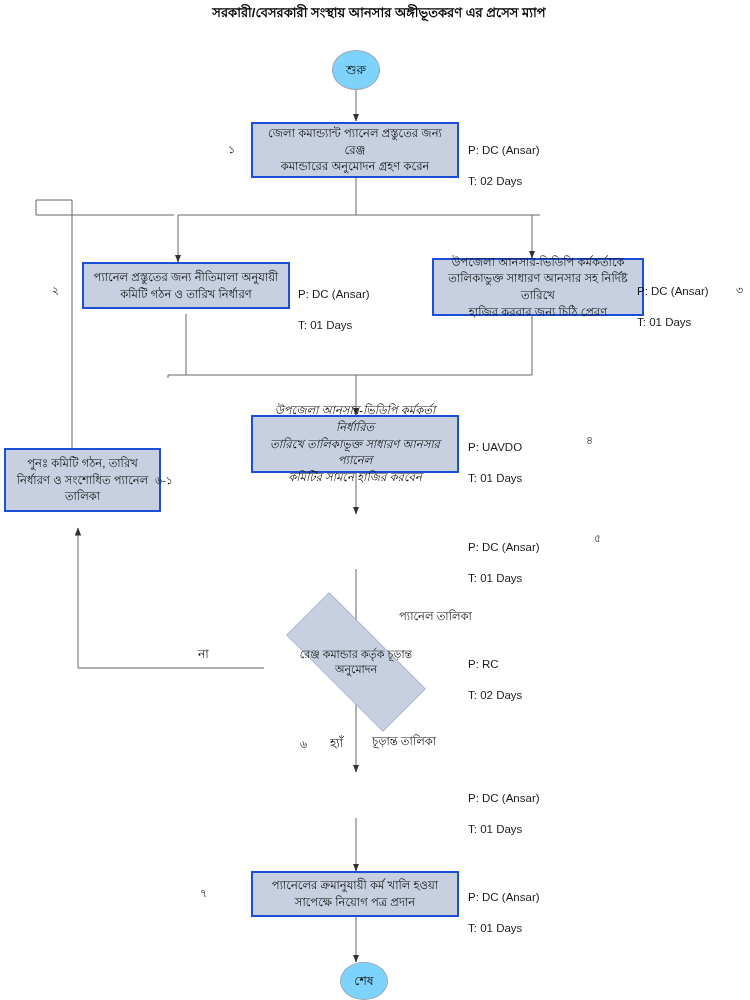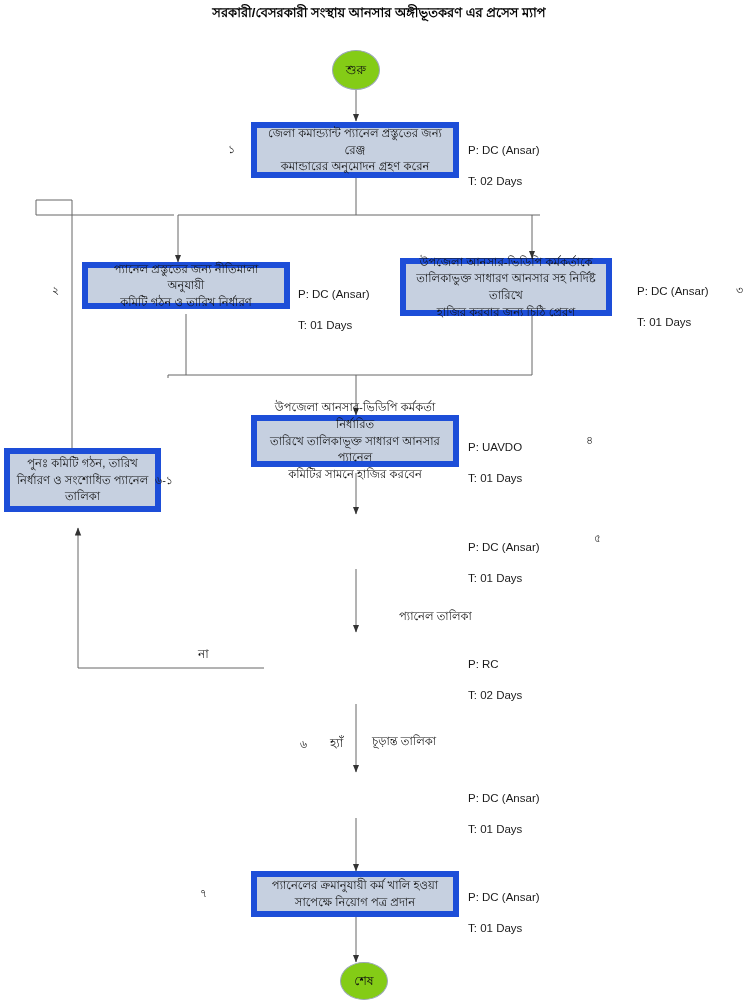--- a/index.html
+++ b/index.html
@@ -24,38 +24,38 @@
   .svg-layer {
     position: absolute;
     left: 0; top: 0;
     width: 750px;
     height: 1000px;
   }
   .node {
     position: absolute;
     box-sizing: border-box;
     background: #c6d0e0;
-    border: 6px solid #1d4ed8;
+    border: 2px solid #1d4ed8;
     display: flex;
     align-items: center;
     justify-content: center;
     text-align: center;
     font-size: 11.5px;
     line-height: 1.45;
     color: #111111;
     padding: 2px 6px;
   }
   .node .node-text {
     display: block;
     width: 100%;
     white-space: pre-line;
   }
   .terminator {
     border-radius: 50%;
-    background: #84cc16;
+    background: #7dd3fc;
     border: 1px solid #9aa7b8;
     font-size: 12.5px;
   }
   .decision-wrap {
     position: absolute;
   }
   .decision-shape {
     position: absolute;
     left: 0; top: 0;
     width: 100%;
@@ -181,32 +181,32 @@
   <div class="node" style="left:82px; top:262px; width:208px; height:47px;">
     <span class="node-text">প্যানেল প্রস্তুতের জন্য নীতিমালা অনুযায়ী
 কমিটি গঠন ও তারিখ নির্ধারণ</span>
   </div>
   <div class="meta-text" style="left:298px; top:271px;">
     <span>P: DC (Ansar)</span><br>
     <span>T: 01 Days</span>
   </div>
   <div class="step-num" style="left:52px; top:282px;">২</div>
 
-  <div class="node" style="left:400px; top:258px; width:212px; height:58px;">
+  <div class="node" style="left:432px; top:258px; width:212px; height:58px;">
     <span class="node-text">উপজেলা আনসার-ভিডিপি কর্মকর্তাকে
 তালিকাভুক্ত সাধারণ আনসার সহ নির্দিষ্ট তারিখে
 হাজির করবার জন্য চিঠি প্রেরণ</span>
   </div>
   <div class="meta-text" style="left:637px; top:268px;">
     <span>P: DC (Ansar)</span><br>
     <span>T: 01 Days</span>
   </div>
   <div class="step-num" style="left:736px; top:282px;">৩</div>
 
-  <div class="node" style="left:251px; top:415px; width:208px; height:52px;">
+  <div class="node" style="left:251px; top:415px; width:208px; height:58px;font-style:italic;">
     <span class="node-text">উপজেলা আনসার-ভিডিপি কর্মকর্তা নির্ধারিত
 তারিখে তালিকাভূক্ত সাধারণ আনসার প্যানেল
 কমিটির সামনে হাজির করবেন</span>
   </div>
   <div class="meta-text" style="left:468px; top:424px;">
     <span>P: UAVDO</span><br>
     <span>T: 01 Days</span>
   </div>
   <div class="step-num" style="left:586px; top:432px;">৪</div>
 
@@ -218,20 +218,25 @@
   <div class="step-num" style="left:155px; top:472px;">৬-১</div>
 
   <div class="meta-text" style="left:468px; top:524px;">
     <span>P: DC (Ansar)</span><br>
     <span>T: 01 Days</span>
   </div>
   <div class="step-num" style="left:594px; top:530px;">৫</div>
 
   <div class="free-text" style="left:399px; top:609px;">প্যানেল তালিকা</div>
 
+  <div class="decision-wrap" style="left:259px; top:619px; width:194px; height:86px;">
+    <div class="decision-shape"></div>
+    <div class="decision-label">রেঞ্জ কমান্ডার কর্তৃক চূড়ান্ত
+অনুমোদন</div>
+  </div>
   <div class="meta-text" style="left:468px; top:641px;">
     <span>P: RC</span><br>
     <span>T: 02 Days</span>
   </div>
   <div class="edge-label" style="left:198px; top:645px;">না</div>
   <div class="edge-label" style="left:330px; top:734px;">হ্যাঁ</div>
   <div class="step-num" style="left:300px; top:736px;">৬</div>
   <div class="free-text" style="left:372px; top:734px;">চূড়ান্ত তালিকা</div>
 
   <div class="meta-text" style="left:468px; top:775px;">

